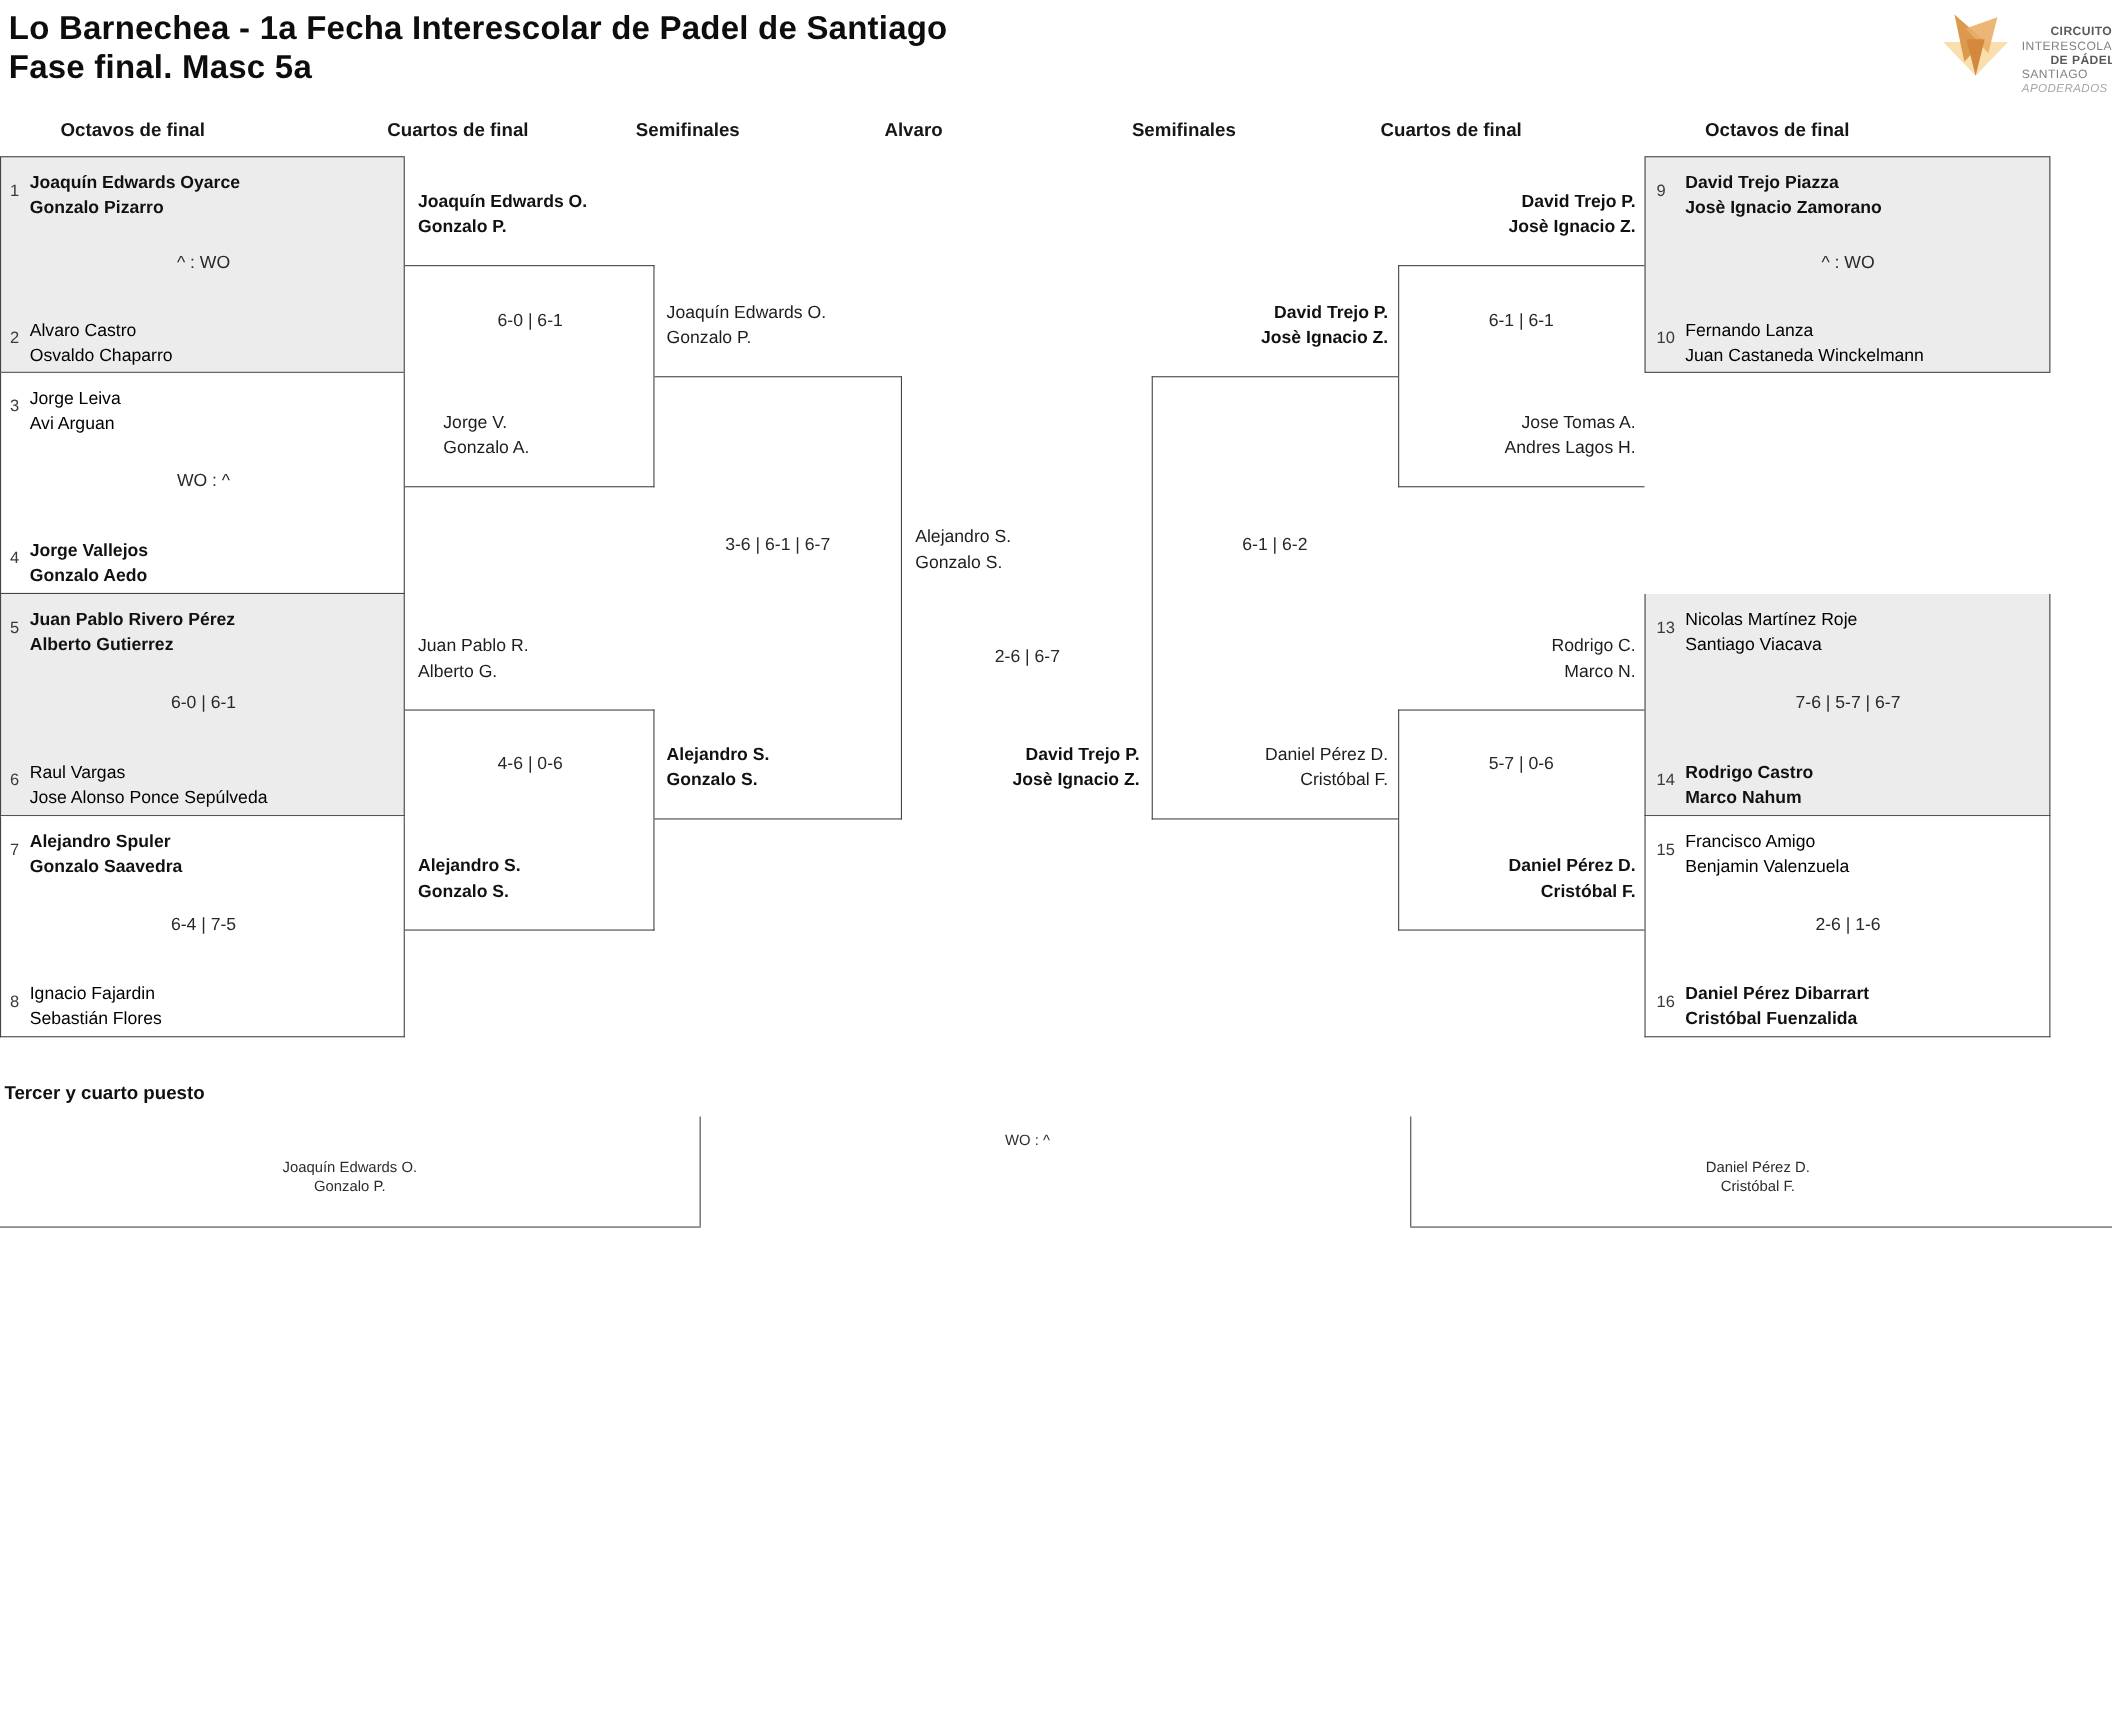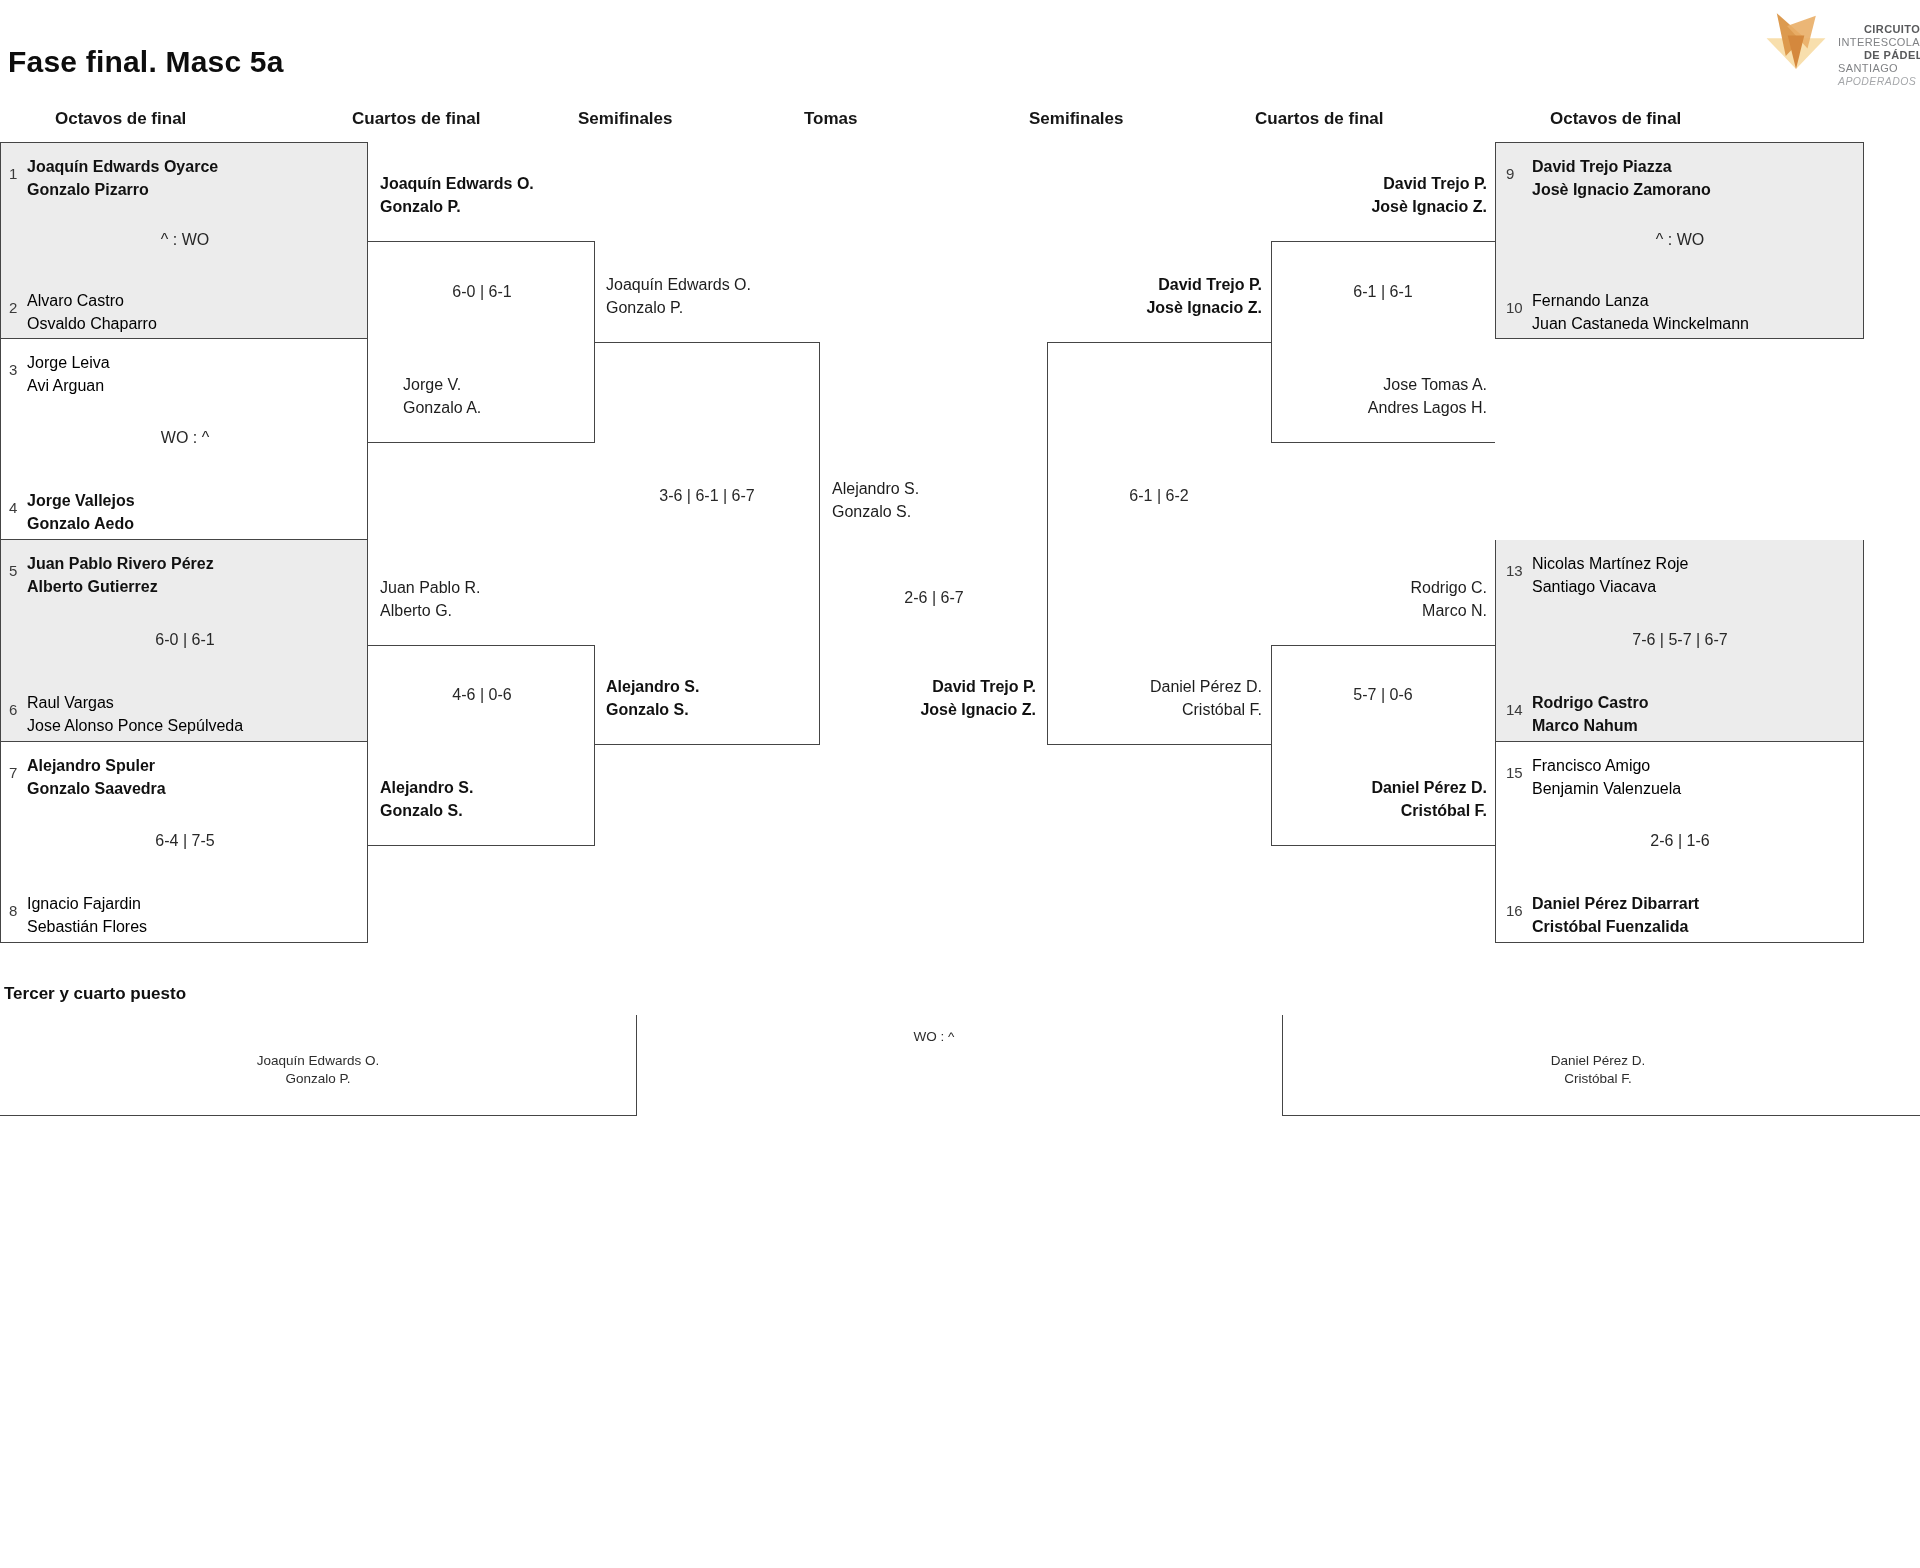--- a/index.html
+++ b/index.html
@@ -30,40 +30,41 @@
   .lg-line{position:absolute;left:82px;font-size:11px;line-height:13px;color:#808285;
            letter-spacing:.4px;white-space:nowrap;}
   .lg-line.bold{font-weight:700;color:#58595b;margin-left:26px;}
   .lg-line.it{font-style:italic;color:#a5a7aa;font-size:10.5px;}
 </style>
 </head>
 <body>
 
 <div class="page">
 
+  <div class="title-line" style="top:8px">Lo Barnechea - 1a Fecha Interescolar de Padel de Santiago</div>
   <div class="title-line" style="top:44px">Fase final. Masc 5a</div>
 
   <div class="logo">
     <svg width="80" height="64" viewBox="0 0 100 100">
       <polygon points="4,44 96,44 50,92" fill="#f8dfad"></polygon>
       <polygon points="20,5 62,42 34,72" fill="#db9648" fill-opacity="0.96"></polygon>
       <polygon points="81,9 68,60 36,25" fill="#e9ae67" fill-opacity="0.9"></polygon>
       <polygon points="37,40 63,40 50,92" fill="#d4883d"></polygon>
     </svg>
     <div class="lg-line bold" style="top:13px">CIRCUITO</div>
     <div class="lg-line" style="top:26px">INTERESCOLAR</div>
     <div class="lg-line bold" style="top:39px">DE PÁDEL</div>
     <div class="lg-line" style="top:52px">SANTIAGO</div>
     <div class="lg-line it" style="top:65px">APODERADOS</div>
   </div>
 
   <div class="hdr" style="left:185px">Octavos de final</div>
   <div class="hdr" style="left:482px">Cuartos de final</div>
   <div class="hdr" style="left:708px">Semifinales</div>
-  <div class="hdr" style="left:934px">Tomas</div>
+  <div class="hdr" style="left:934px">Alvaro</div>
   <div class="hdr" style="left:1159px">Semifinales</div>
   <div class="hdr" style="left:1385px">Cuartos de final</div>
   <div class="hdr" style="left:1680px">Octavos de final</div>
 
   <div class="obox g" style="left:0;top:142px;width:368px;height:197px">
     <div class="seed" style="left:8px;top:12px">1</div>
     <div class="nm b" style="left:26px;top:12px">Joaquín Edwards Oyarce</div>
     <div class="nm b" style="left:26px;top:35px">Gonzalo Pizarro</div>
     <div class="sc" style="left:74px;top:87px">^ : WO</div>
     <div class="seed" style="left:8px;top:146px">2</div>

